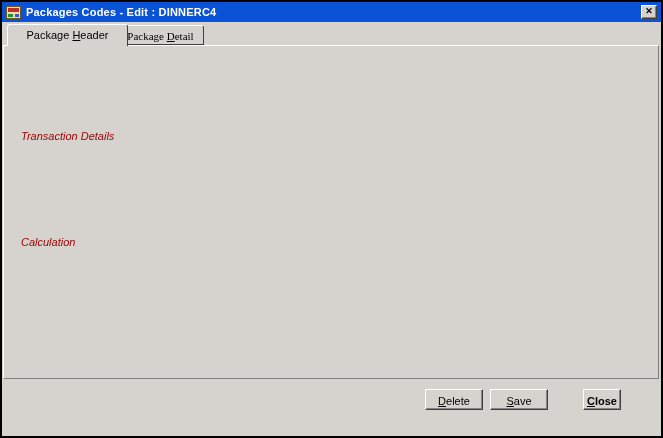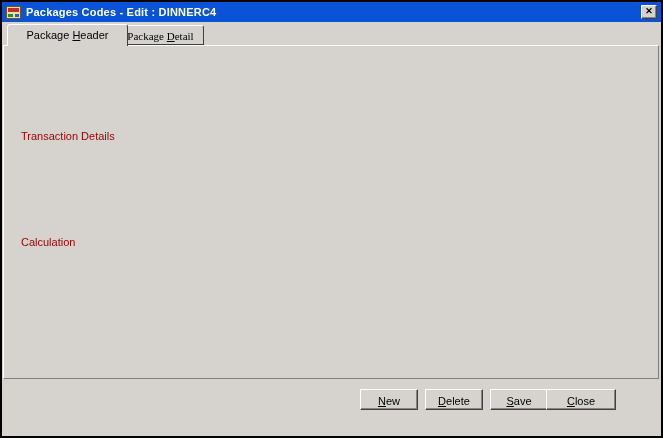--- a/index.html
+++ b/index.html
@@ -26,21 +26,21 @@
   .tab { position:absolute; background:#d6d3ce; text-align:center;
     border:1px solid; border-color:#fff #404040 #404040 #fff;
     border-radius:3px 3px 0 0; padding-top:4px; height:20px; z-index:2; }
   .tab.on { height:22px; border-bottom:none; z-index:4; }
   
   .pane { position:absolute; left:3px; top:45px; width:656px; height:334px;
     background:#d6d3ce; border:1px solid; border-color:#fff #808080 #808080 #fff; z-index:3; }
   
   .gb { position:absolute; border:1px solid #848484;
     box-shadow: inset 1px 1px 0 rgba(255,255,255,.85), 1px 1px 0 rgba(255,255,255,.85); }
-  .legend { position:absolute; background:#d6d3ce; padding:0 3px; z-index:5; }
+  .legend { position:absolute; background:#d6d3ce; padding:0 3px; z-index:5;font-style:italic; }
   
   .lbl { position:absolute; height:14px; white-space:nowrap; }
   .r { text-align:right; }
   .b { font-weight:bold; }
   
   .fld { position:absolute; height:16px; background:#fff; padding:1px 2px 0 3px;
     border:1px solid; border-color:#7b7b7b #f4f2ee #f4f2ee #7b7b7b;
     box-shadow: inset 1px 1px 0 rgba(64,64,64,.45);
     white-space:nowrap; overflow:hidden; line-height:13px; }
   .fld.dis { background:#d6d3ce; color:#7e7e7e; }
@@ -205,18 +205,17 @@
   <span class="lbl" style="left:472px; top:331px;">and</span>
   <span class="fld" style="left:492px; top:329px; width:53px;"></span>
 
   <span class="lbl r" style="left:18px; top:353px; width:74px;">Item Inventory</span>
   <span class="fld" style="left:96px; top:351px; width:210px;"></span>
   <span class="lov" style="left:308px; top:351px;">
       <span class="tri"></span>
       <span class="bar"></span>
     </span>
 
-  <button class="btn" style="left:360px; top:389px; width:58px;"><u>N</u>ew</button>
   <button class="btn" style="left:425px; top:389px; width:58px;"><u>D</u>elete</button>
   <button class="btn" style="left:490px; top:389px; width:58px;"><u>S</u>ave</button>
-  <button class="btn" style="left:546px; top:389px; width:70px;"><u>C</u>lose</button>
+  <button class="btn" style="left:583px; top:389px; width:38px;font-weight:bold;"><u>C</u>lose</button>
 
 </div>
 
 </body></html>

